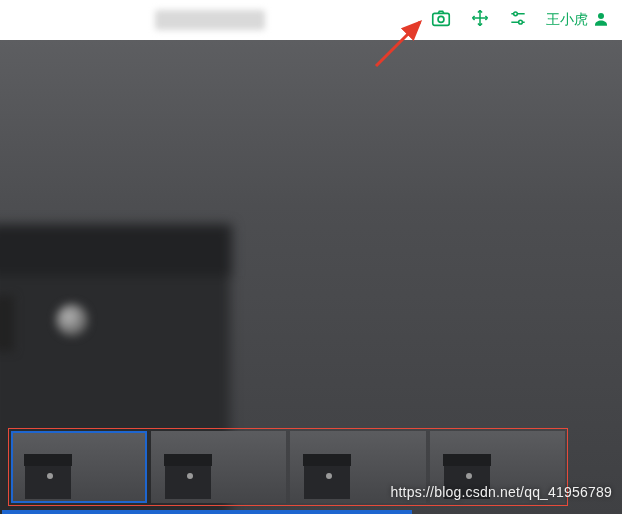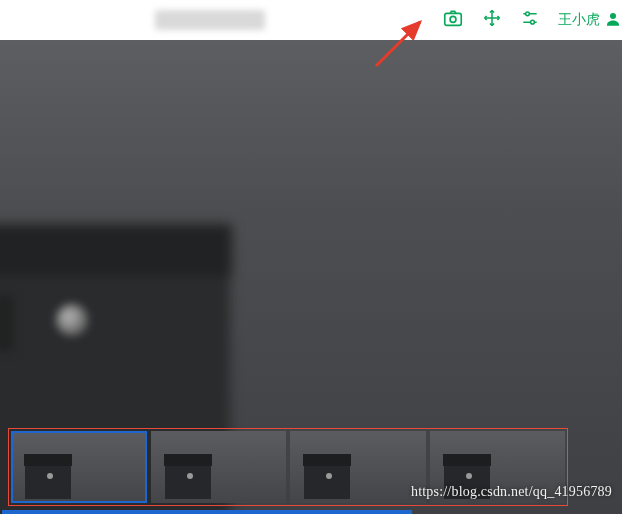--- a/index.html
+++ b/index.html
@@ -29,20 +29,21 @@
     height: 20px;
     background: #d9d9d9;
     border-radius: 3px;
     filter: blur(3px);
   }
   .tb-right {
     margin-left: auto;
     display: flex;
     align-items: center;
     gap: 18px;
+    padding-right: 12px;
     color: #08a85a;
     height: 100%;
   }
   .tb-btn {
     display: flex;
     align-items: center;
     justify-content: center;
     height: 100%;
     cursor: pointer;
   }
@@ -150,21 +151,21 @@
   
   .watermark {
     position: absolute;
     right: 10px;
     bottom: 14px;
     color: #f0f0f0;
     font-size: 14px;
     letter-spacing: 0.2px;
     z-index: 6;
     text-shadow: 0 0 4px rgba(0,0,0,.6);
-    font-family: Liberation Serif, serif;
+    font-family: Liberation Sans, sans-serif;
   }
 
   
   .arrow {
     position: absolute;
     z-index: 20;
     pointer-events: none;
   }
 
   

